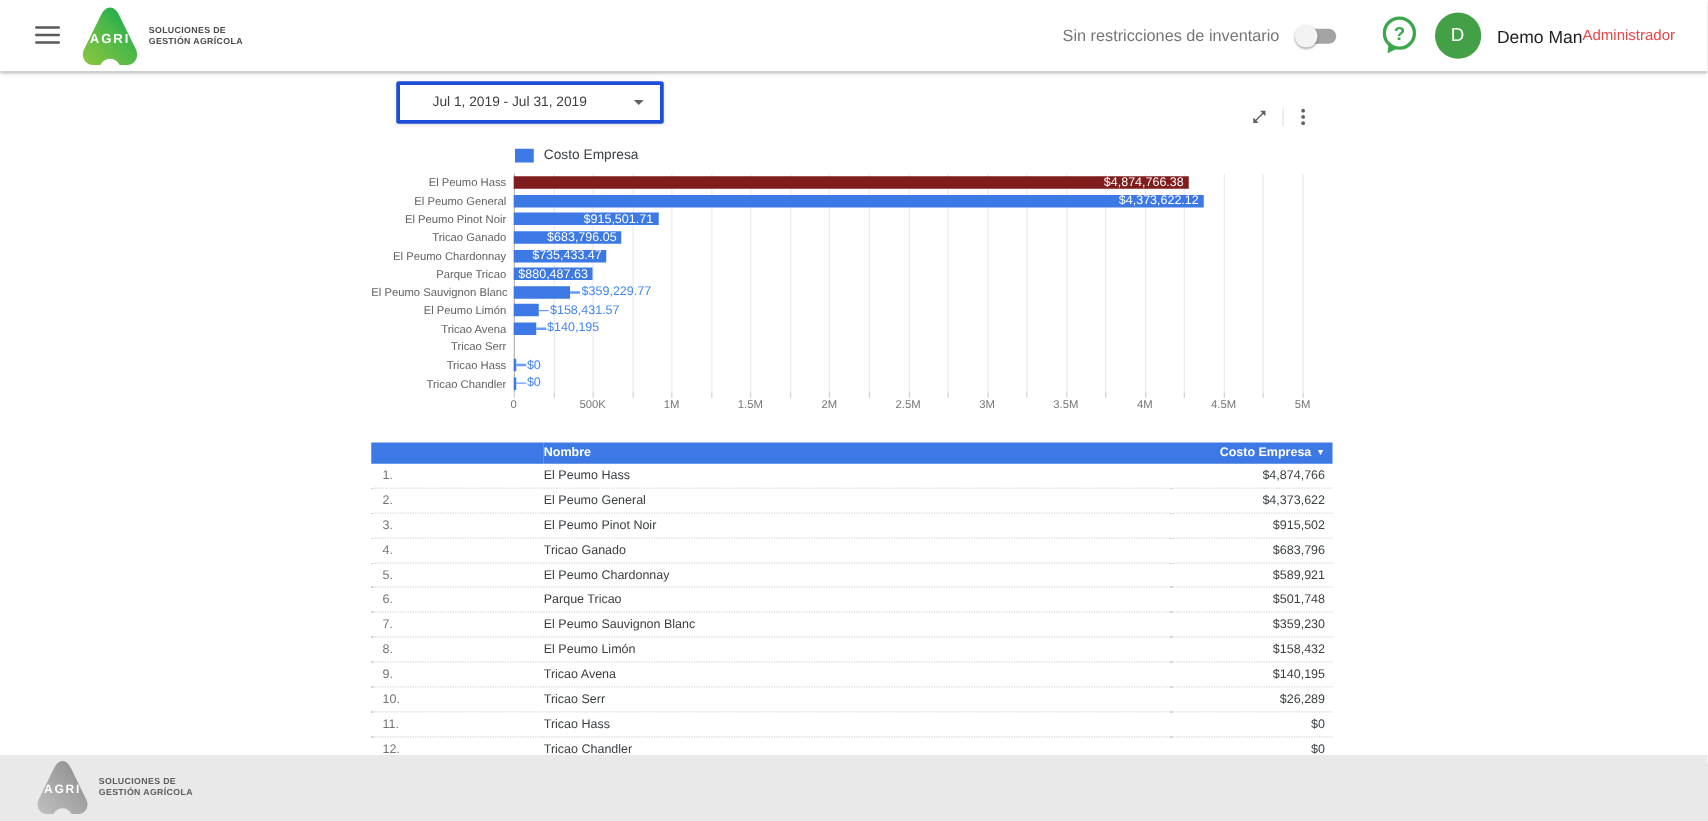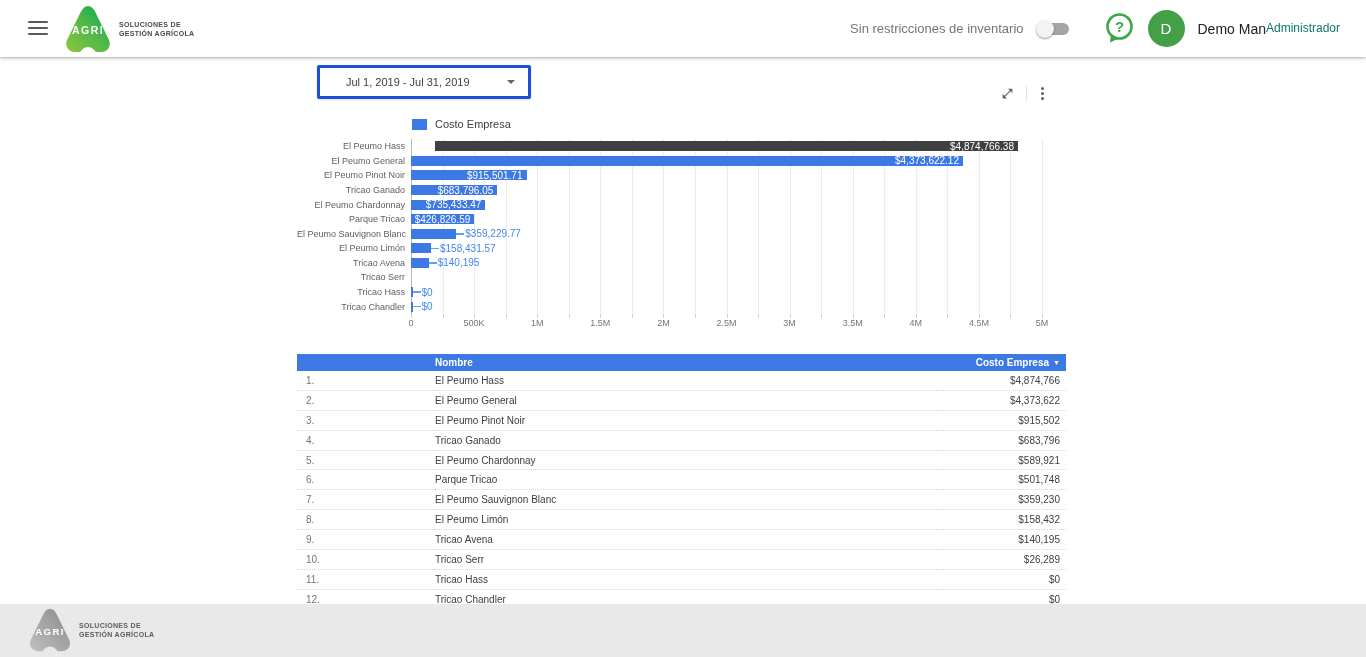--- a/index.html
+++ b/index.html
@@ -21,21 +21,21 @@
   .toggle-label{font-size:13px;color:#757575;margin-right:12px;}
   .switch{position:relative;width:34px;height:18px;margin-right:34px;cursor:pointer;}
   .switch-track{position:absolute;left:5px;top:3px;width:28px;height:12px;border-radius:6px;background:#a4a4a4;}
   .switch-knob{position:absolute;left:0;top:0;width:18px;height:18px;border-radius:50%;
     background:#f3f3f3;box-shadow:0 1px 2px rgba(0,0,0,.4);}
   .help-btn{margin-right:13px;cursor:pointer;display:flex;}
   .avatar{width:37px;height:37px;border-radius:50%;background:#43a047;color:#fff;
     display:flex;align-items:center;justify-content:center;font-size:15px;margin-right:13px;cursor:pointer;}
   .user-block{display:flex;justify-content:center;}
   .user-name{font-size:14px;color:#212121;line-height:16px;}
-  .user-role{font-size:12px;color:#0f766e;line-height:15px;}
+  .user-role{font-size:12px;color:#ef4444;line-height:15px;}
   
   .date-picker{position:absolute;left:317px;top:65px;width:196px;height:28px;background:#fff;
     border:3px solid #1d4ed8;border-radius:2px;box-shadow:0 1px 3px rgba(0,0,0,.12);
     display:flex;align-items:center;cursor:pointer;z-index:5;padding-left:12px;}
   .date-text{margin-left:14px;font-size:11px;color:#3c4043;}
   .caret-down{margin-left:auto;margin-right:13px;width:0;height:0;
     border-left:4px solid transparent;border-right:4px solid transparent;border-top:4px solid #5f6368;}
   
   .chart-icons{position:absolute;left:999px;top:85px;display:flex;align-items:center;}
   .expand-btn{cursor:pointer;display:flex;padding:2px;}
@@ -178,21 +178,21 @@
     <div class="gridline" style="left: 80%;"></div>
     <div class="gridline" style="left: 85%;"></div>
     <div class="gridline" style="left: 90%;"></div>
     <div class="gridline" style="left: 95%;"></div>
     <div class="gridline" style="left: 100%;"></div>
   </div>
 <div class="chart-rows" id="chart-rows">
     <div class="chart-row">
       <div class="cat-label">El Peumo Hass</div>
       <div class="bar-track">
-        <div class="bar" style="width: 583px; background: #404040; margin-left: 24px;">
+        <div class="bar" style="width: 540px; background: #7f1d1d;">
           <span class="bar-value-in">$4,874,766.38</span>
         </div>
       </div>
     </div>
     <div class="chart-row">
       <div class="cat-label">El Peumo General</div>
       <div class="bar-track">
         <div class="bar" style="width: 552px; background: rgb(61, 121, 228);">
           <span class="bar-value-in">$4,373,622.12</span>
         </div>
@@ -219,21 +219,21 @@
       <div class="bar-track">
         <div class="bar" style="width: 74.4px; background: rgb(61, 121, 228);">
           <span class="bar-value-in">$735,433.47</span>
         </div>
       </div>
     </div>
     <div class="chart-row">
       <div class="cat-label">Parque Tricao</div>
       <div class="bar-track">
         <div class="bar" style="width: 63.3px; background: rgb(61, 121, 228);">
-          <span class="bar-value-in">$426,826.59</span>
+          <span class="bar-value-in">$880,487.63</span>
         </div>
       </div>
     </div>
     <div class="chart-row">
       <div class="cat-label">El Peumo Sauvignon Blanc</div>
       <div class="bar-track">
         <div class="bar" style="width: 45.3px; background: rgb(61, 121, 228);"></div>
         <div class="bar-out">
           <span class="leader"></span>
           <span class="bar-value-out">$359,229.77</span>

